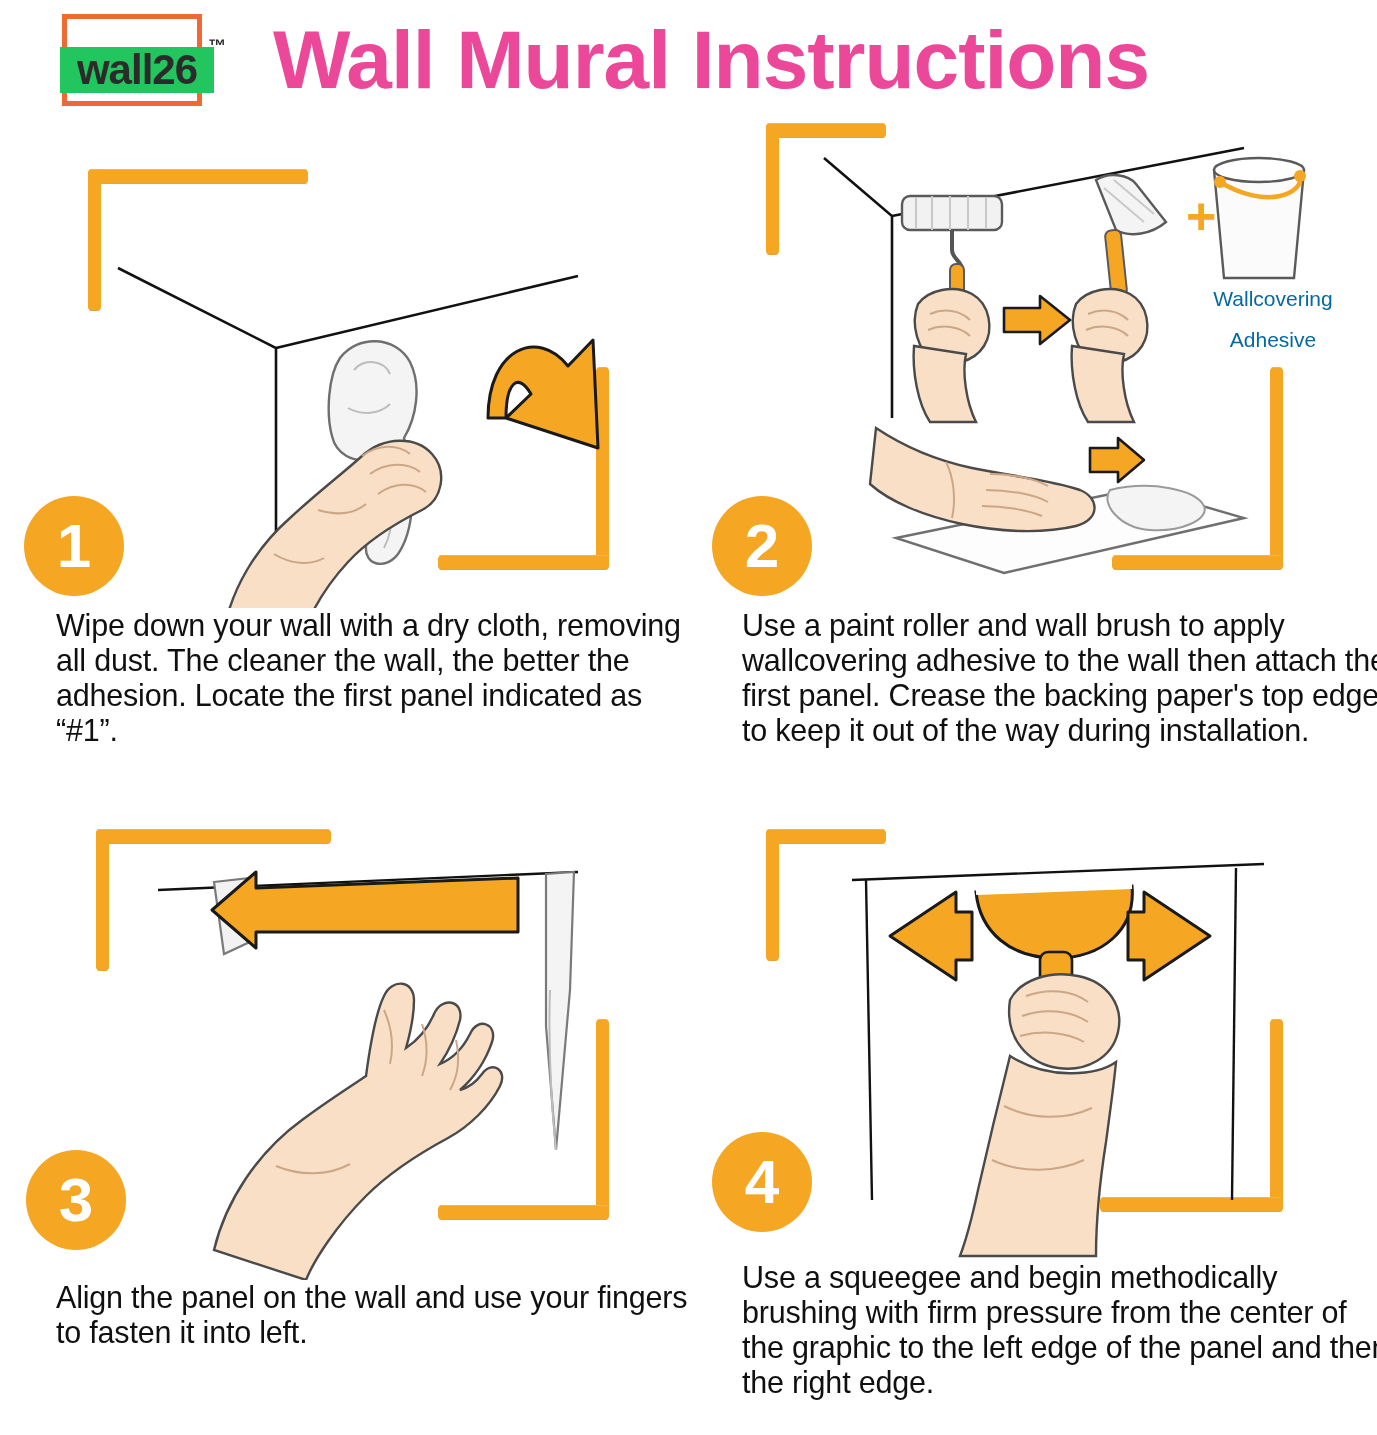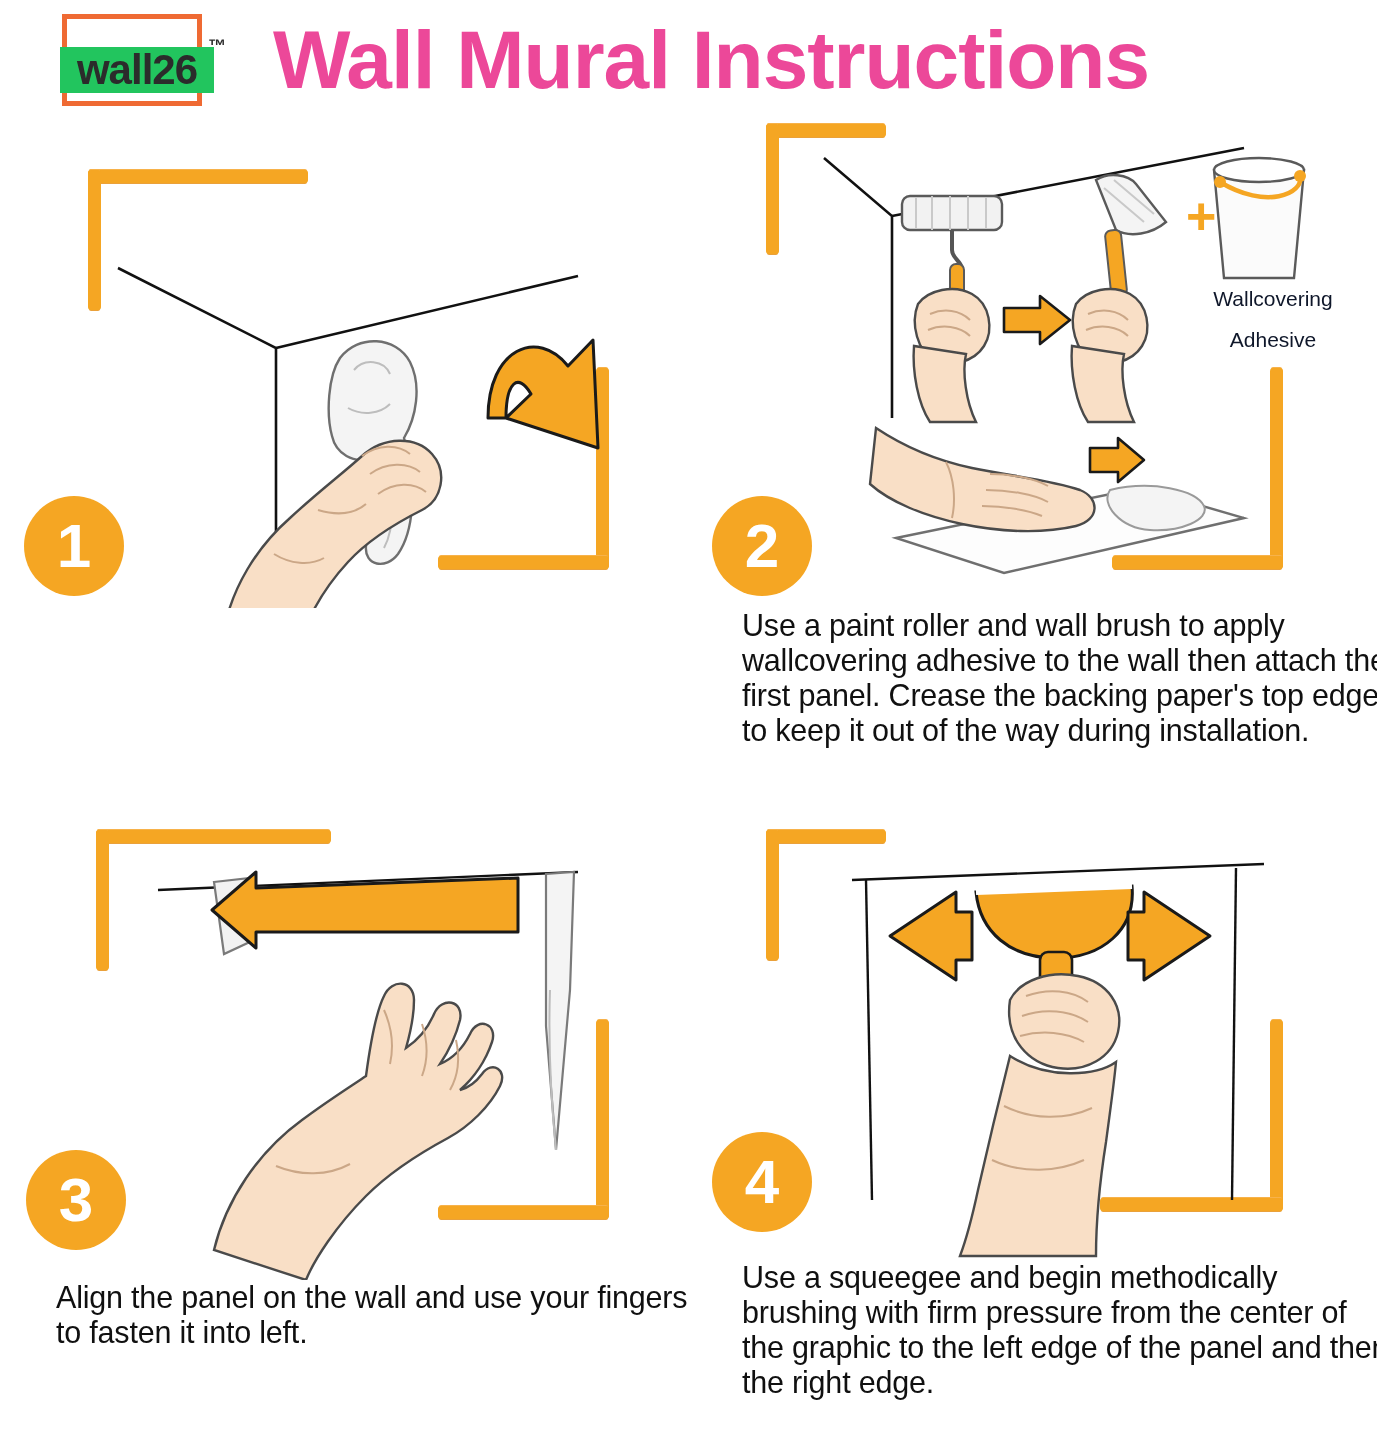--- a/index.html
+++ b/index.html
@@ -127,21 +127,21 @@
   .step.s1 .caption { top: 490px; }
   .step.s2 .caption { top: 490px; left: 38px; width: 648px; }
   .step.s3 .caption { top: 460px; }
   .step.s4 .caption { top: 440px; left: 38px; width: 648px; }
 
   .adhesive-label {
     position: absolute;
     font-size: 21px;
     line-height: 25px;
     text-align: center;
-    color: #0f172a;
+    color: #0369a1;
   }
 
   svg { display: block; }
 </style>
 </head>
 <body>
 
 <div class="header">
   <div class="logo">
     <div class="logo-frame"></div>
@@ -179,20 +179,21 @@
                C380,404 352,420 330,444 C306,470 290,500 282,524 Z" fill="#f9dfc6" stroke="#4a4a4a" stroke-width="2.4"></path>
       <path d="M344,338 C360,326 380,326 392,336" fill="none" stroke="#cba787" stroke-width="2"></path>
       <path d="M352,356 C368,344 390,344 402,354" fill="none" stroke="#cba787" stroke-width="2"></path>
       <path d="M360,376 C376,364 396,364 408,374" fill="none" stroke="#cba787" stroke-width="2"></path>
       <path d="M300,392 C320,398 336,396 348,386" fill="none" stroke="#cba787" stroke-width="2"></path>
       <path d="M256,436 C272,446 292,448 306,440" fill="none" stroke="#cba787" stroke-width="2"></path>
     </svg>
 
     <div class="badge" style="left:6px; top:378px;">1</div>
   </div>
+  <div class="caption">Wipe down your wall with a dry cloth, removing all dust. The cleaner the wall, the better the adhesion. Locate the first panel indicated as “#1”.</div>
 </div>
 
 <div class="step s2">
   <div class="art">
     <div class="bracket rough" style="left:62px; top:6px; width:120px; height:13px;"></div>
     <div class="bracket rough" style="left:62px; top:6px; width:13px; height:130px;"></div>
     <div class="bracket rough" style="left:566px; top:250px; width:13px; height:200px;"></div>
     <div class="bracket rough" style="left:408px; top:438px; width:171px; height:13px;"></div>
 
     <svg width="670" height="490" viewBox="0 0 670 490" style="position:absolute;left:0;top:0;">

